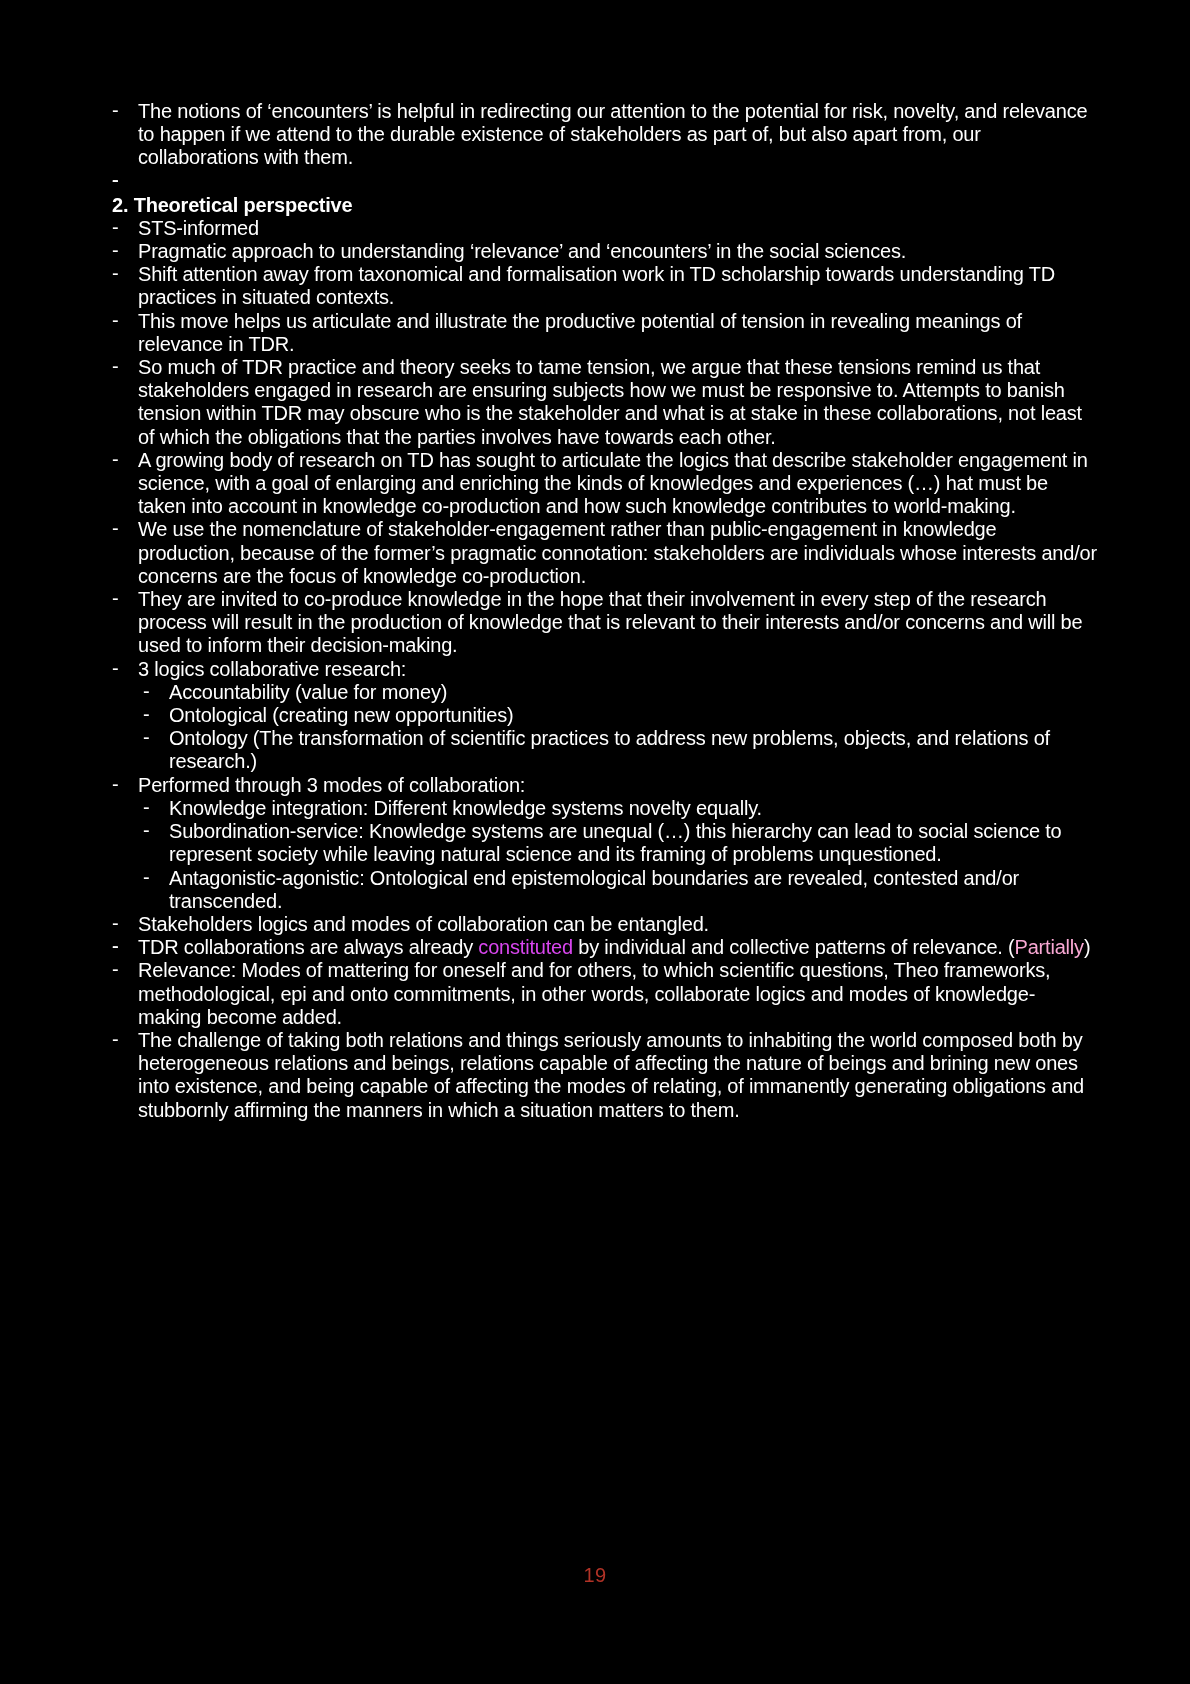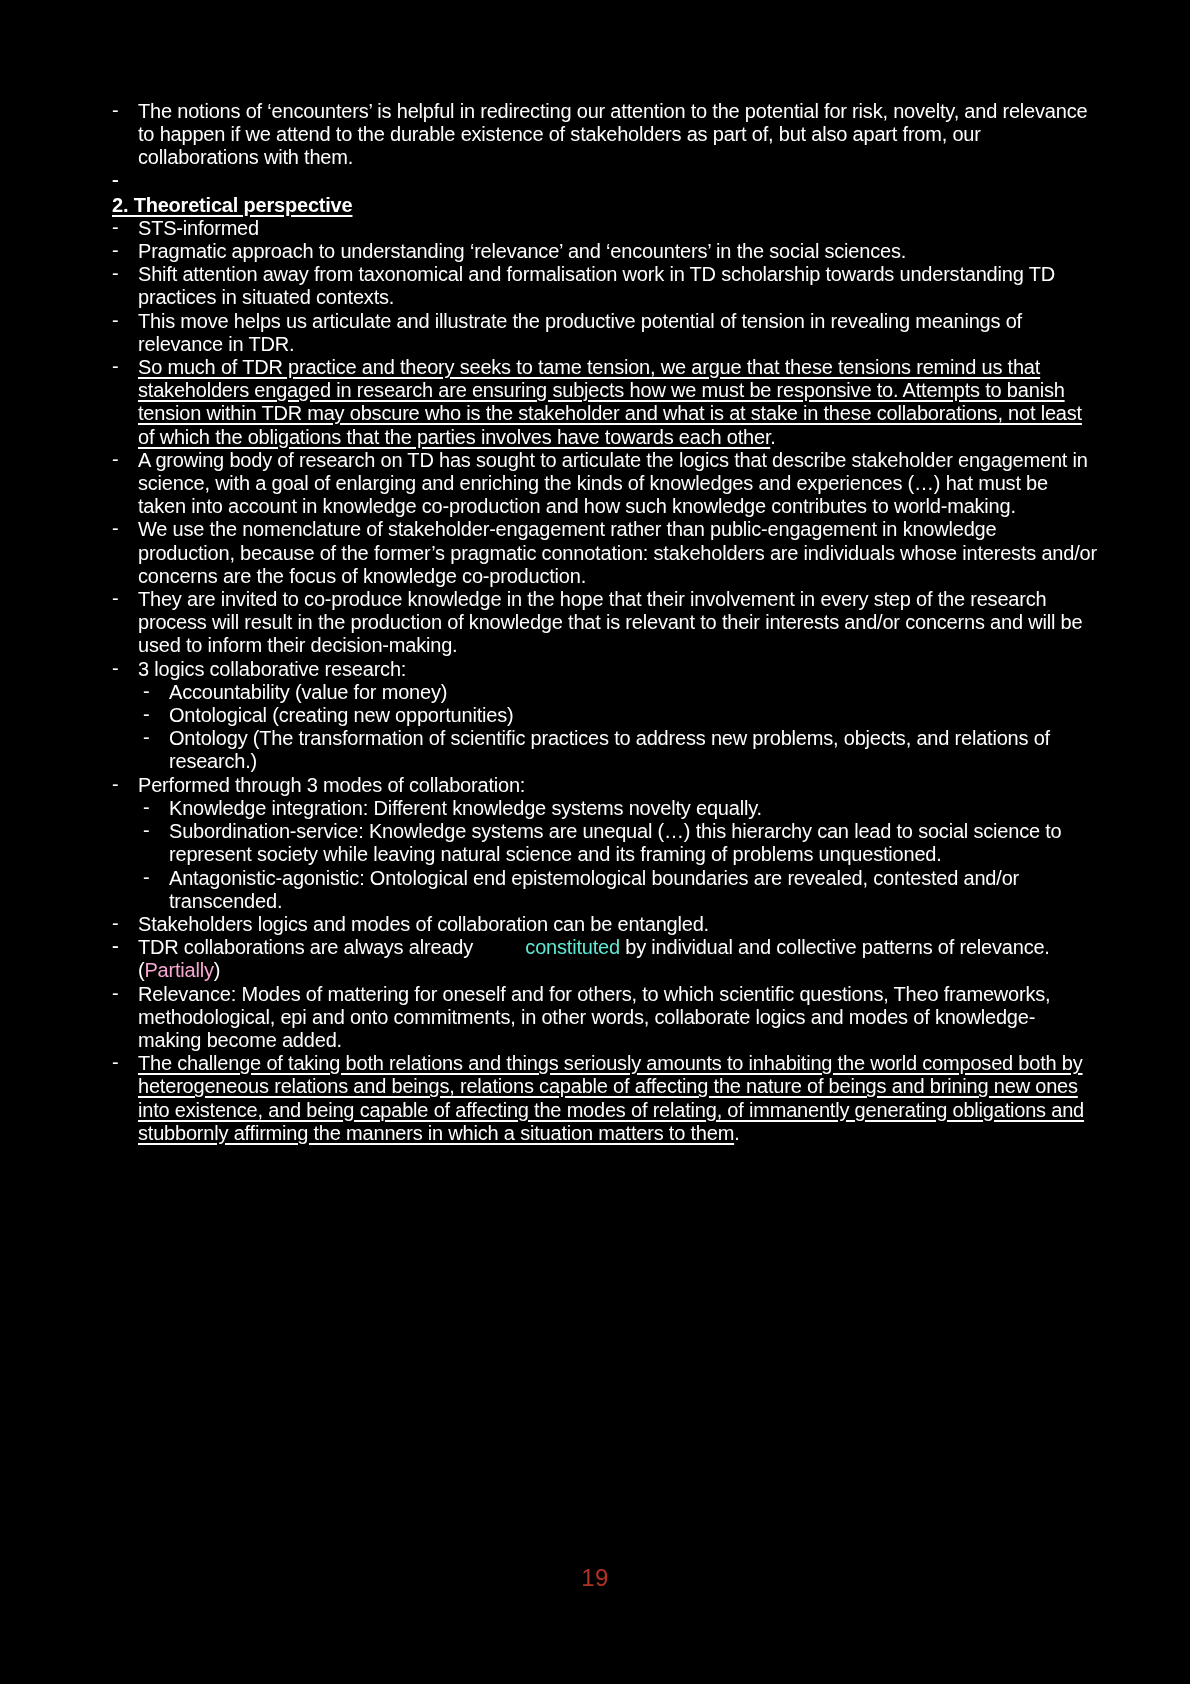--- a/index.html
+++ b/index.html
@@ -20,29 +20,29 @@
     line-height: 23.2px;
     letter-spacing: -0.2px;
   }
   .li { position: relative; padding-left: 26px; }
   .li .dash { position: absolute; left: 0; top: -1px; }
   .li.l2 { margin-left: 31px; }
   .heading {
     margin-top: 24px;
     font-weight: bold;
   }
-  .u { text-decoration: underline; text-decoration-thickness: 1.5px; text-underline-offset: 3px; }
-  .orange { color: #5eead4; margin-left: 47px; }
+  .u { text-decoration-thickness: 1.5px; text-underline-offset: 3px; }
+  .orange { color: #d946ef; }
   .blue { color: #f9a8d4; }
   .pagenum {
     position: absolute;
     left: 0; right: 0; top: 1564px;
     text-align: center;
     color: #b13226;
-    font-size: 24px;
+    font-size: 20px;
     letter-spacing: 0.5px;
   }
 </style>
 </head>
 <body>
 
 <div class="content">
 
   <div class="li l1">
     <span class="dash">-</span>

